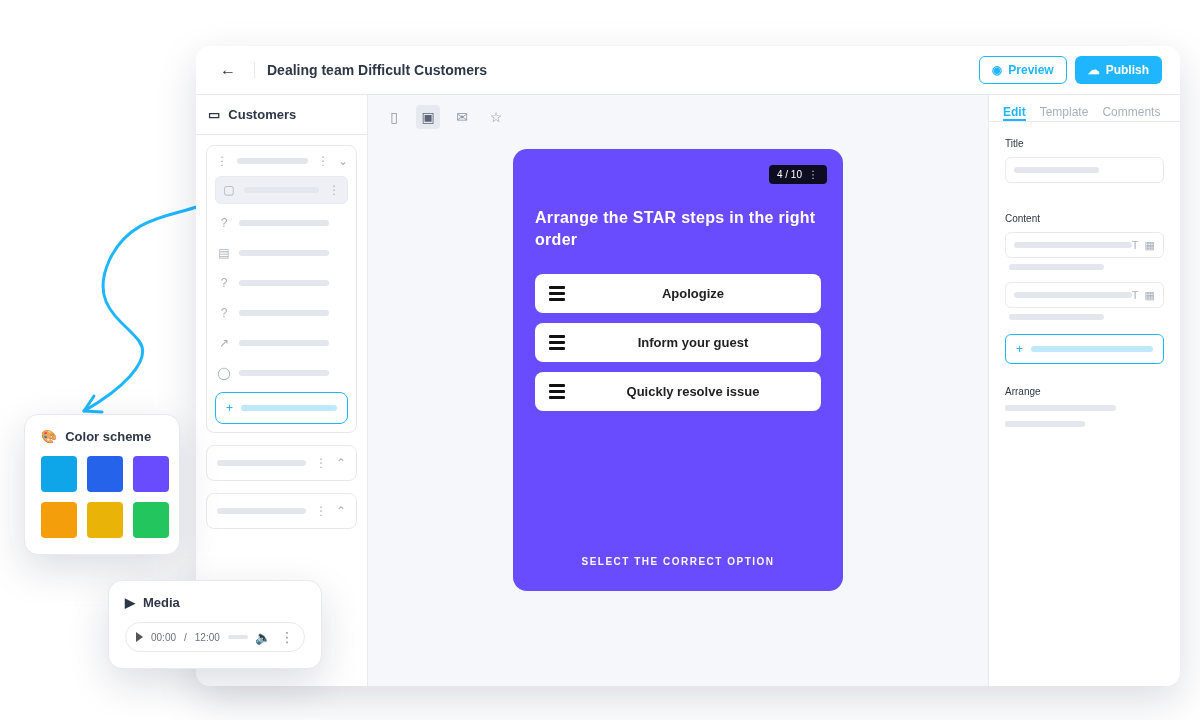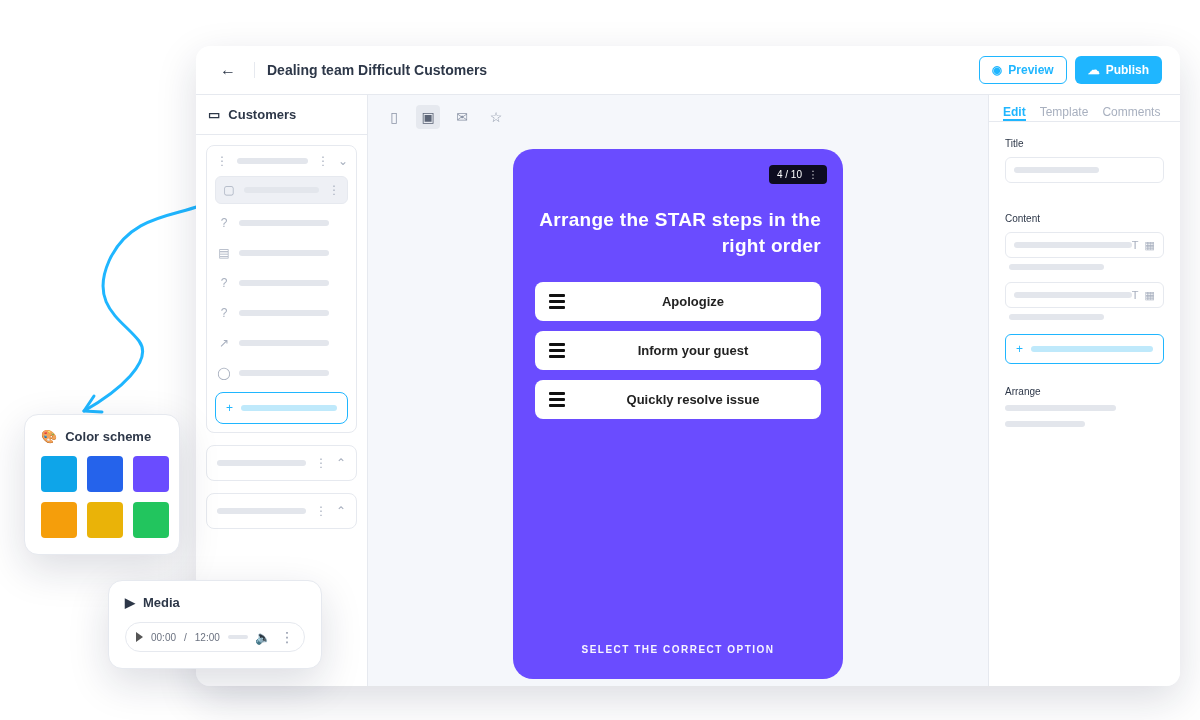--- a/index.html
+++ b/index.html
@@ -175,23 +175,23 @@
   .tool-icon.active { background: #e6e9ef; color:#5b6475; border-radius:4px; }
   .stage {
     flex: 1;
     display: flex;
     justify-content: center;
     padding: 10px 30px 30px 30px;
     overflow: hidden;
   }
   .phone {
     width: 330px;
-    height: 530px;
+    height: 442px;
     background: var(--purple);
-    border-radius: 20px;
+    border-radius: 14px;
     padding: 24px 22px;
     display: flex;
     flex-direction: column;
     position: relative;
     color: #fff;
   }
   .badge {
     position: absolute;
     right: 16px;
     top: 16px;
@@ -200,22 +200,22 @@
     font-size: 10px;
     padding: 4px 8px;
     border-radius: 4px;
     display: flex;
     align-items: center;
     gap: 6px;
   }
   .badge .more { letter-spacing: 1px; opacity:.8; }
   .phone h2 {
     margin: 34px 0 24px 0;
-    text-align: right;
-    font-size: 19px;
+    text-align: left;
+    font-size: 16px;
     font-weight: 800;
     line-height: 1.35;
     letter-spacing: .3px;
   }
   .option {
     background: #fff;
     color: #222;
     border-radius: 8px;
     padding: 12px 14px;
     display: flex;

